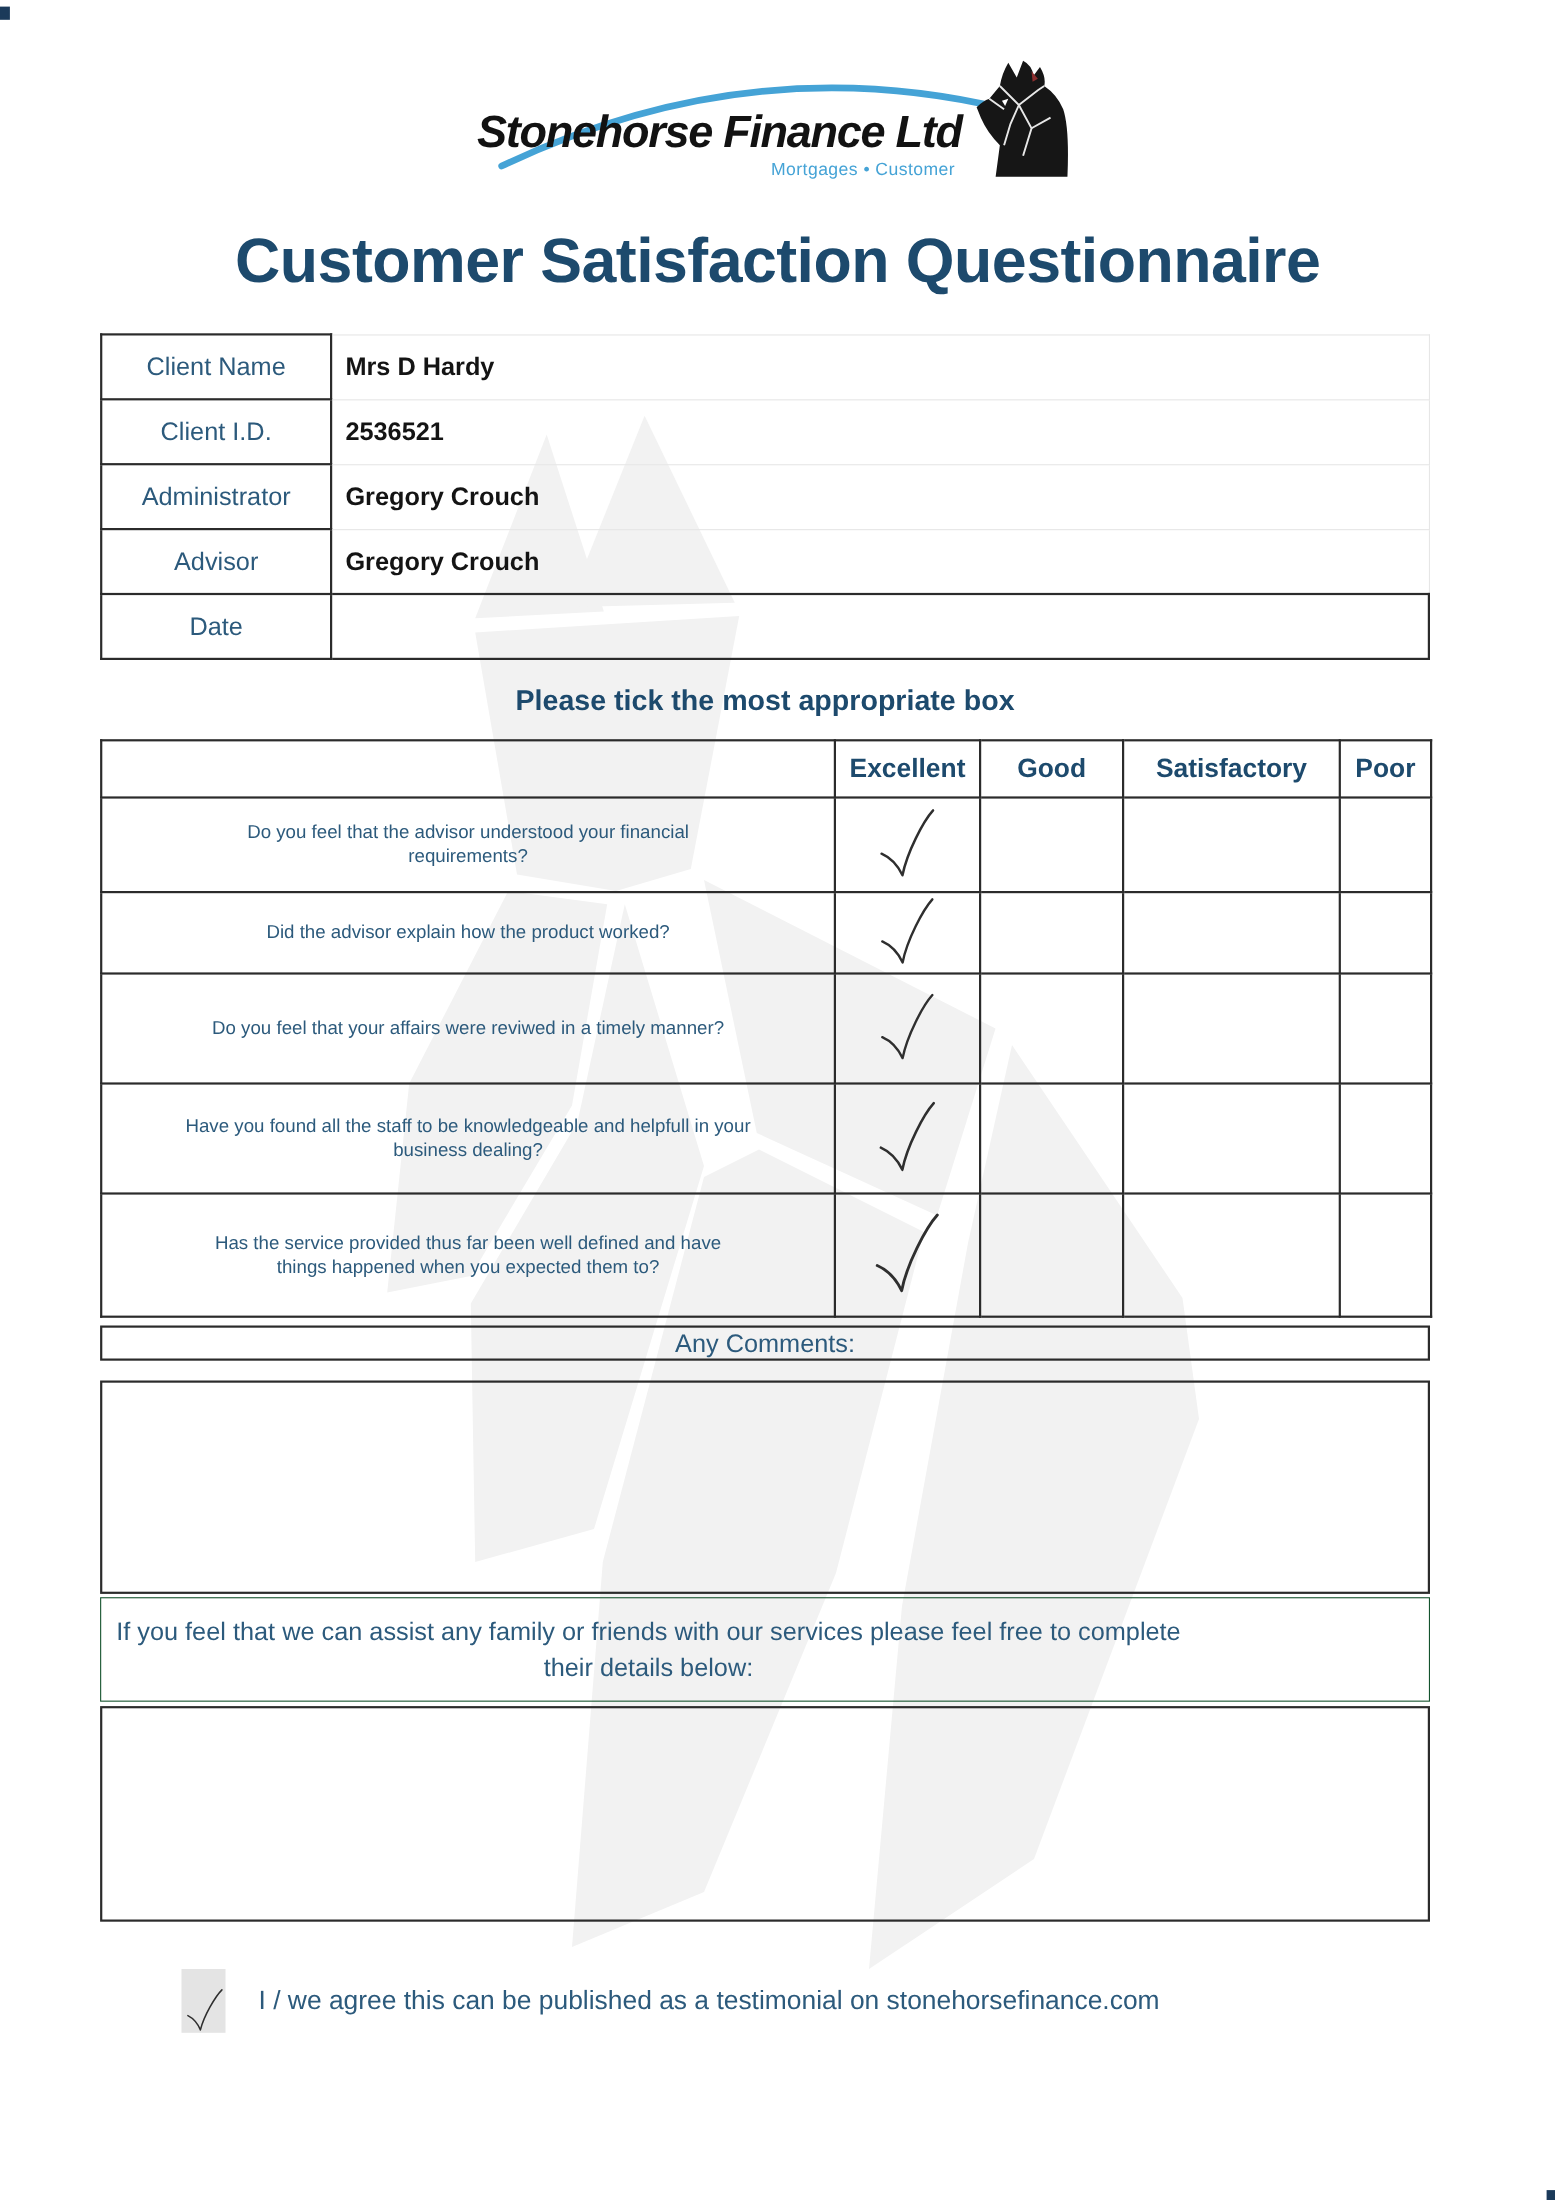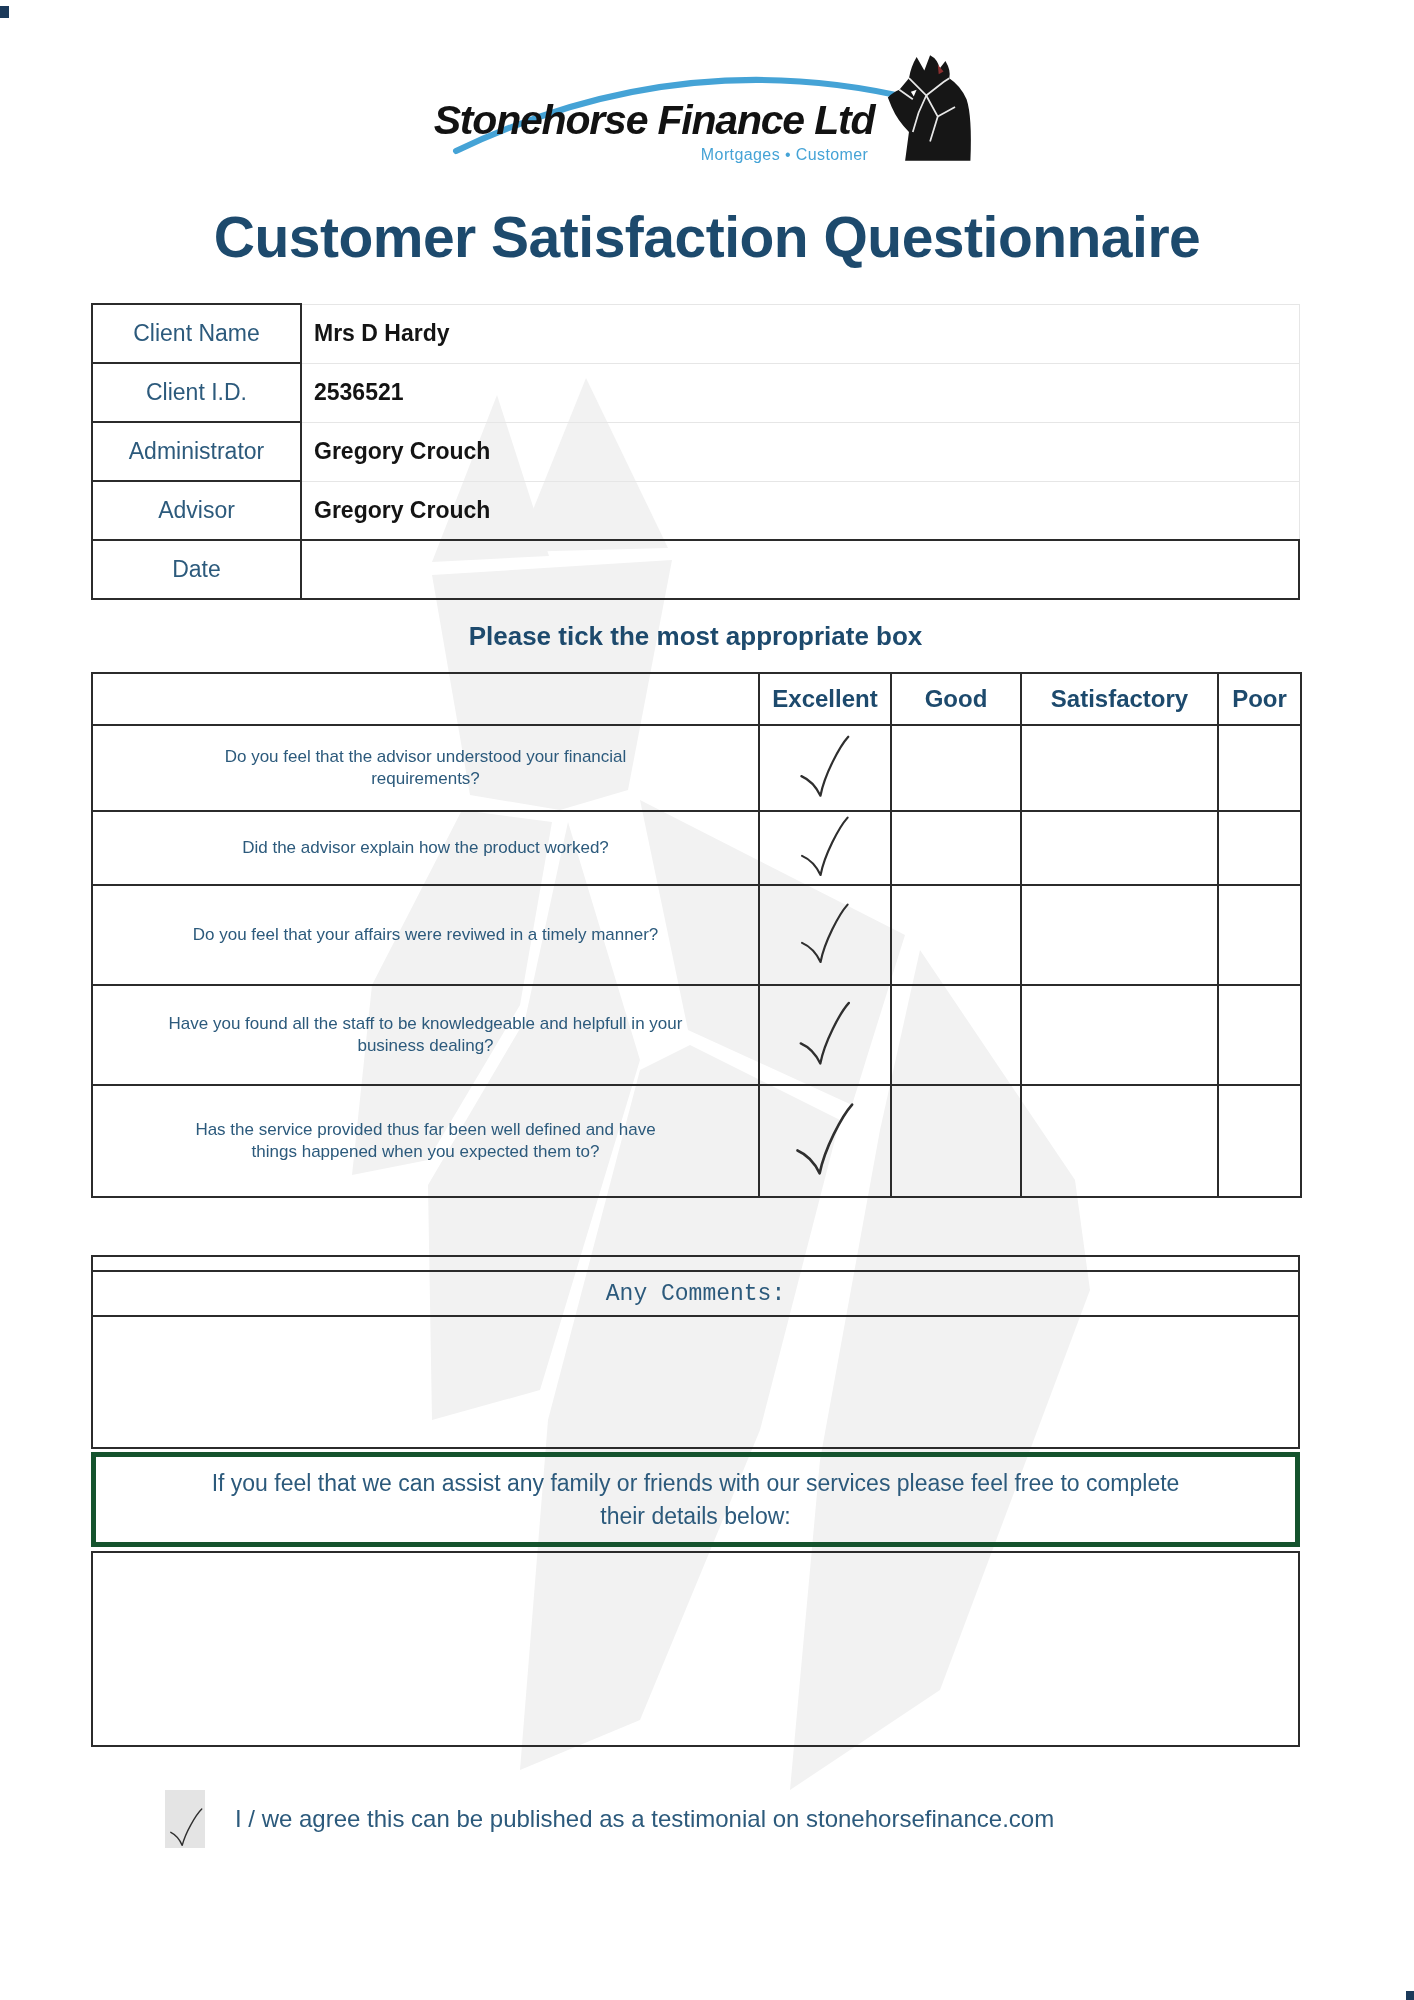--- a/index.html
+++ b/index.html
@@ -62,23 +62,23 @@
   .q-table th{height:52px;font-size:24px;font-weight:bold;color:#1d4a6d;border-radius:16px;}
   .q-question{
     text-align:center;font-size:17px;color:#2c5a7c;line-height:1.32;font-weight:normal;
   }
   .q-question .qtxt{display:inline-block;}
   .w510{max-width:510px;} .w520{max-width:520px;} .w555{max-width:555px;} .w500{max-width:500px;}
   .r1 td{height:86px;} .r2 td{height:74px;} .r3 td{height:100px;} .r4 td{height:100px;} .r5 td{height:112px;}
   .answer-cell{text-align:center;vertical-align:middle;}
   .tick{display:block;margin:0 auto;transform:rotate(-3deg);}
   
-  .comments-label{top:1270px;height:47px;border:2px solid #2b2b2b;display:flex;align-items:center;justify-content:center;font-size:23px;color:#2c5a7c;font-family:Liberation Mono, monospace;}
+  .comments-label{top:1205px;height:32px;border:2px solid #2b2b2b;display:flex;align-items:center;justify-content:center;font-size:23px;color:#2c5a7c;}
   .comments-box{top:1255px;height:194px;border:2px solid #2b2b2b;}
-  .referral-prompt{top:1452px;height:95px;border:5px solid #14532d;display:flex;align-items:center;justify-content:center;text-align:center;font-size:23px;color:#2c5a7c;line-height:1.4;}
+  .referral-prompt{top:1452px;height:95px;border:1px solid #14532d;display:flex;align-items:center;text-align:center;font-size:23px;color:#2c5a7c;line-height:1.4;}
   .referral-prompt .ptxt{display:inline-block;max-width:995px;}
   .referral-box{top:1551px;height:196px;border:2px solid #2b2b2b;}
   
   .testimonial{position:absolute;left:165px;top:1790px;display:flex;align-items:center;gap:30px;z-index:2;}
   .agree-checkbox{width:40px;height:58px;background:#e4e4e4;position:relative;flex:0 0 auto;}
   .agree-checkbox svg{position:absolute;left:2px;top:6px;overflow:visible;}
   .agree-text{font-size:24px;color:#2c5a7c;}
   .hidden-defs{position:absolute;width:0;height:0;overflow:hidden;}
 </style>
 </head>

